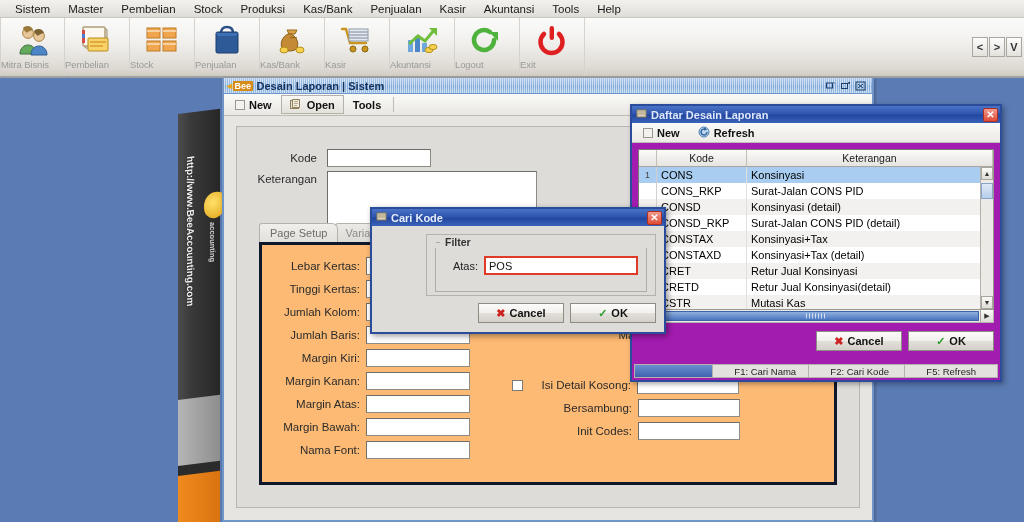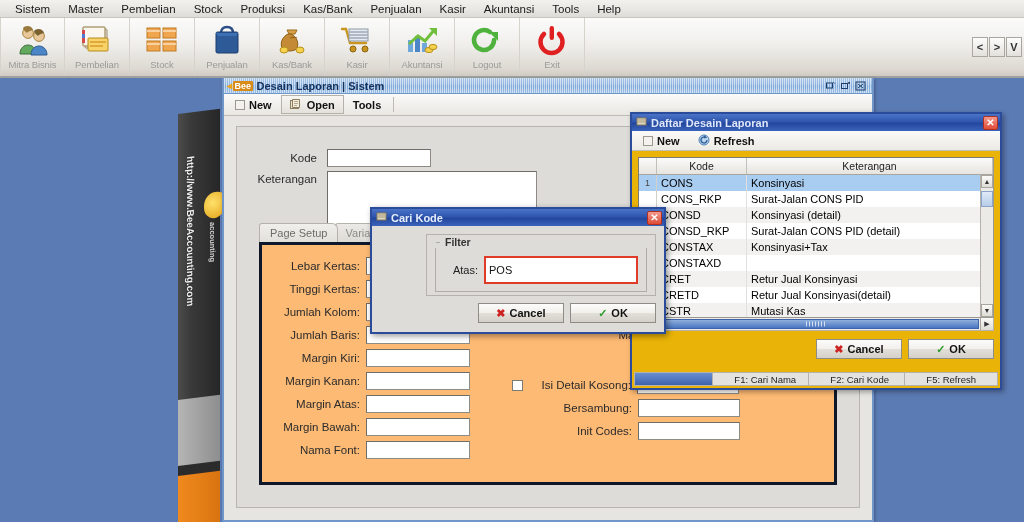--- a/index.html
+++ b/index.html
@@ -38,21 +38,21 @@
   .toolbar {
     position: absolute; top: 18px; left: 0;
     width: 1024px; height: 60px;
     background: linear-gradient(to bottom, #fbfbfa 0%, #f0efec 45%, #ddd9d2 88%, #cfcbc3 100%);
     border-bottom: 2px solid #9fa0a0;
     display: flex; align-items: flex-start;
   }
   .tbtn {
     width: 65px; height: 58px;
     display: flex; flex-direction: column;
-    align-items: center; justify-content: flex-start;
+    justify-content: flex-start;
     padding-top: 4px;
     border-right: 1px solid #d6d3cc;
     cursor: default;
     position: relative;
   }
   .tbtn:first-child { border-left: 1px solid #d6d3cc; }
   .tbtn .ic { height: 36px; display:flex; align-items:center; justify-content:center; }
   .tbtn .lb {
     font-size: 9.5px; color: #9a9a98;
     margin-top: 1px; white-space: nowrap;
@@ -161,23 +161,23 @@
 
   .tabpane {
     position:absolute; left:22px; top:115px; right:22px; bottom:22px;
     background:#fdba74;
     border:3px solid #0f172a;
     text-decoration:underline;
   }
 
   
   .daftar {
-    position:absolute; left:630px; top:112px;
+    position:absolute; left:630px; top:104px;
     width: 372px; height: 278px;
-    background:#eab308;
+    background:#a21caf;
     border:2px solid #2b4c9b;
     box-shadow: 2px 2px 5px rgba(0,0,0,0.35);
   }
   .dafttitle {
     height:17px;
     background: linear-gradient(to bottom,#4a74c8 0%, #2f55ae 45%, #24479e 55%, #3a63bb 100%);
     display:flex; align-items:center; padding:0 2px 0 4px;
     color:#dfe8fb; font-size:11px; font-weight:bold;
   }
   .daftclose {
@@ -286,21 +286,21 @@
   }
   .fieldset .fsLeg {
     position:absolute; top:-12px; left:6px;
     background:#dedcd8; padding:0 3px;
     font-size:10.5px; font-weight:bold; color:#333;
   }
   .fieldset .fsTopL { position:absolute; top:-6px; left:0; width:4px; height:1px; background:#b0ada6; }
   .ckrow { display:flex; align-items:center; gap:6px; }
   .cklabel { font-size:11px; color:#222; width:34px; text-align:right; }
   .ckinput {
-    flex:1; height:28px; background:#fff;
+    flex:1; height:19px; background:#fff;
     border:2px solid #e03a28;
     display:flex; align-items:center; padding-left:3px;
     font-size:11px; color:#111;
   }
   .ckbtns { display:flex; justify-content:flex-end; gap:6px; margin-top:7px; }
 
   
   .bookwrap { position:absolute; left:178px; top:114px; width:46px; height:408px; }
   .bookspine {
     position:absolute; left:0; top:0; width:42px; height:292px;
@@ -698,20 +698,21 @@
           <div class="gc c2">Surat-Jalan CONS PID (detail)</div>
         </div>
         <div class="grow alt">
           <div class="gc c0"></div>
           <div class="gc c1">CONSTAX</div>
           <div class="gc c2">Konsinyasi+Tax</div>
         </div>
         <div class="grow">
           <div class="gc c0"></div>
           <div class="gc c1">CONSTAXD</div>
+          <div class="gc c2">Konsinyasi+Tax (detail)</div>
         </div>
         <div class="grow alt">
           <div class="gc c0"></div>
           <div class="gc c1">CRET</div>
           <div class="gc c2">Retur Jual Konsinyasi</div>
         </div>
         <div class="grow">
           <div class="gc c0"></div>
           <div class="gc c1">CRETD</div>
           <div class="gc c2">Retur Jual Konsinyasi(detail)</div>

